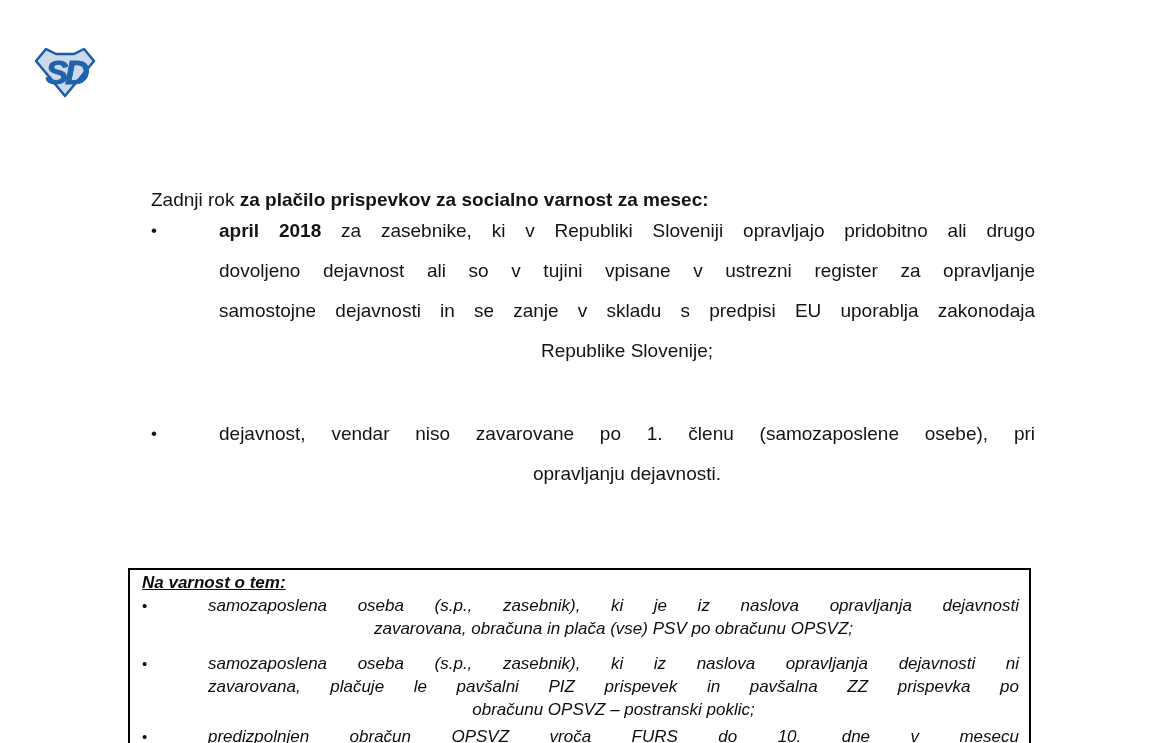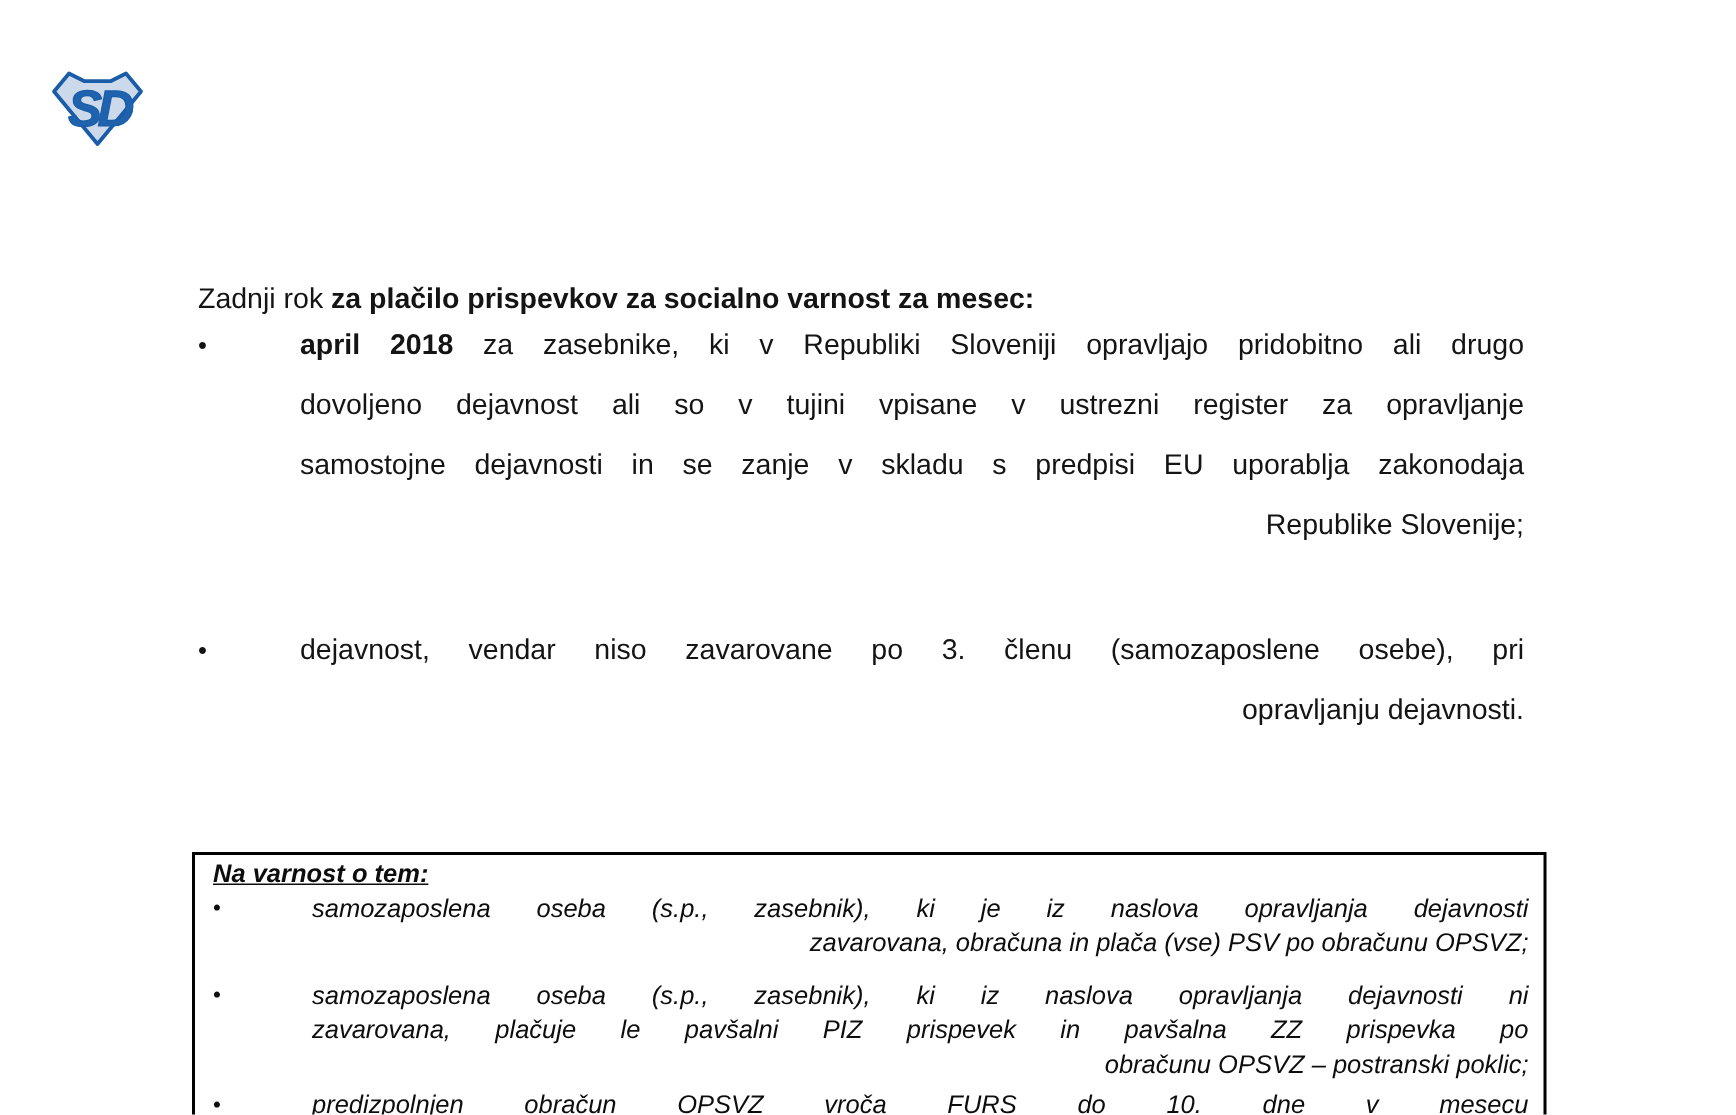--- a/index.html
+++ b/index.html
@@ -10,34 +10,34 @@
     font-family: "Liberation Sans", sans-serif;
     color: #141414;
     position: relative;
   }
   .page { position: absolute; inset: 0; }
 
   
   .logo { position: absolute; left: 33px; top: 46px; width: 64px; height: 52px; }
 
   
-  .block { position: absolute; left: 132px; width: 884px; font-size: 19px; }
+  .block { position: absolute; left: 151px; width: 884px; font-size: 19px; }
   .heading { line-height: 24px; }
   .heading1 { top: 169px; }
   .heading2 { top: 378px; }
   .heading b { font-weight: bold; }
 
   .bullet { display: flex; }
   .bullet1 { top: 211px; }
   .bullet2 { top: 414px; }
   .marker { width: 28px; flex: 0 0 28px; line-height: 40px; font-size: 17px; }
   .btext { flex: 1 1 auto; min-width: 0; }
   .btext > div { line-height: 40px; margin-left: 40px; }
   .jl { text-align: justify; text-align-last: justify; }
-  .ll { text-align: right; }
+  .ll { text-align: center; }
 
   
   .infobox {
     position: absolute; left: 128px; top: 568px;
     width: 903px; height: 220px;
     border: 2px solid #000;
     box-sizing: border-box;
     padding: 1px 10px 0 12px;
     font-size: 17px;
     font-style: italic;
@@ -76,21 +76,21 @@
       <div class="jl">dovoljeno dejavnost ali so v tujini vpisane v ustrezni register za opravljanje</div>
       <div class="jl">samostojne dejavnosti in se zanje v skladu s predpisi EU uporablja zakonodaja</div>
       <div class="ll">Republike Slovenije;</div>
     </div>
   </div>
 
 
   <div class="block bullet bullet2">
     <span class="marker">•</span>
     <div class="btext">
-      <div class="jl">dejavnost, vendar niso zavarovane po 3. členu (samozaposlene osebe), pri</div>
+      <div class="jl">dejavnost, vendar niso zavarovane po 1. členu (samozaposlene osebe), pri</div>
       <div class="ll">opravljanju dejavnosti.</div>
     </div>
   </div>
 
   <div class="infobox">
     <p class="box-title">Na varnost o tem:</p>
 
     <div class="bbullet bb1">
       <span class="bmarker">•</span>
       <div class="btext">

